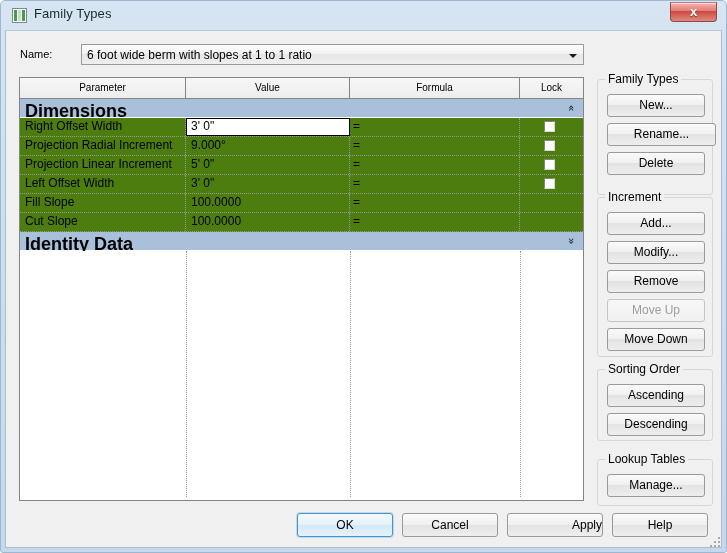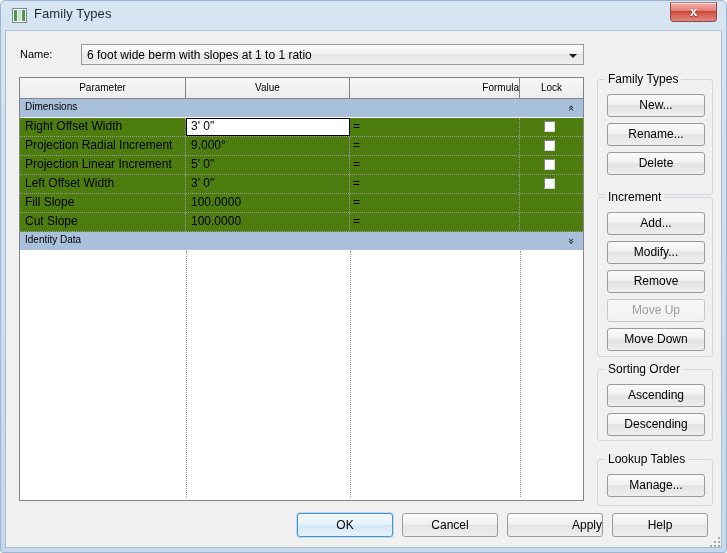--- a/index.html
+++ b/index.html
@@ -158,22 +158,22 @@
   .grp {
     position: relative;
     height: 18px;
     background: #a8c0da;
     border-bottom: 1px solid #ffffff;
     cursor: pointer;
   }
   .grp .lbl {
     position: absolute;
     left: 5px; top: 2px;
-    font-size: 10px;
-    font-weight: normal;
+    font-size: 18px;
+    font-weight: bold;
     color: #000;
   }
   .grp .chev {
     position: absolute;
     right: 8px; top: 2px;
     font-size: 11px;
     line-height: 14px;
     color: #0d0d0d;
     font-family: "DejaVu Sans", sans-serif;
   }
@@ -307,21 +307,21 @@
   <div id="name-label">Name:</div>
   <div id="name-combo">
     <div class="value">6 foot wide berm with slopes at 1 to 1 ratio</div>
     <div class="arrow"></div>
   </div>
 
   <div id="grid">
     <div id="grid-head">
         <div class="th" style="left: 0px; width: 166px;">Parameter</div>
         <div class="th" style="left: 166px; width: 164px;">Value</div>
-        <div class="th" style="left: 330px; width: 170px; text-align: right;">Formula</div>
+        <div class="th" style="left: 330px; width: 170px;">Formula</div>
         <div class="th" style="left: 500px; width: 63px;">Lock</div>
       </div>
     <div id="grid-body">
         <div class="grp">
           <div class="lbl">Dimensions</div>
           <div class="chev" style="transform: rotate(90deg);">«</div>
         </div>
         <div class="row focusrow">
           <div class="c param">Right Offset Width</div>
           <div class="c val">3'  0"</div>
@@ -375,21 +375,21 @@
       <div class="vline" style="left:166px"></div>
       <div class="vline" style="left:330px"></div>
       <div class="vline" style="left:500px"></div>
     </div>
   </div>
 
   <div id="side-panel">
       <div class="group" style="left: 596px; width: 116px; top: 78px; height: 116px;">
         <div class="legend">Family Types</div>
         <div class="btn" style="left: 9px; width: 98px; top: 14px;">New...</div>
-        <div class="btn" style="left: 9px; width: 98px; top: 43px;">Rename...</div>
+        <div class="btn" style="left: 9px; width: 109px; top: 43px;">Rename...</div>
         <div class="btn" style="left: 9px; width: 98px; top: 72px;">Delete</div>
       </div>
       <div class="group" style="left: 596px; width: 116px; top: 196px; height: 160px;">
         <div class="legend">Increment</div>
         <div class="btn" style="left: 9px; width: 98px; top: 14px;">Add...</div>
         <div class="btn" style="left: 9px; width: 98px; top: 43px;">Modify...</div>
         <div class="btn" style="left: 9px; width: 98px; top: 72px;">Remove</div>
         <div class="btn disabled" style="left: 9px; width: 98px; top: 101px;">Move Up</div>
         <div class="btn" style="left: 9px; width: 98px; top: 130px;">Move Down</div>
       </div>

